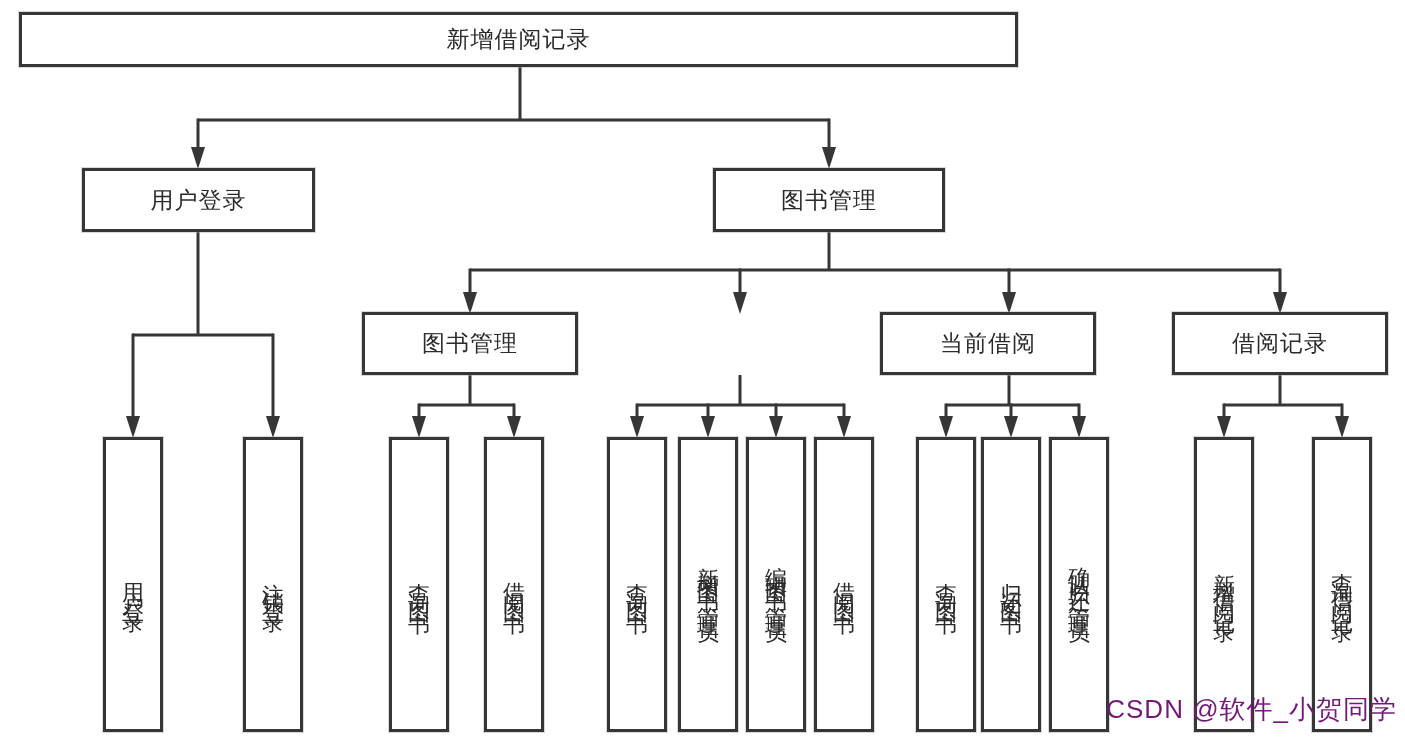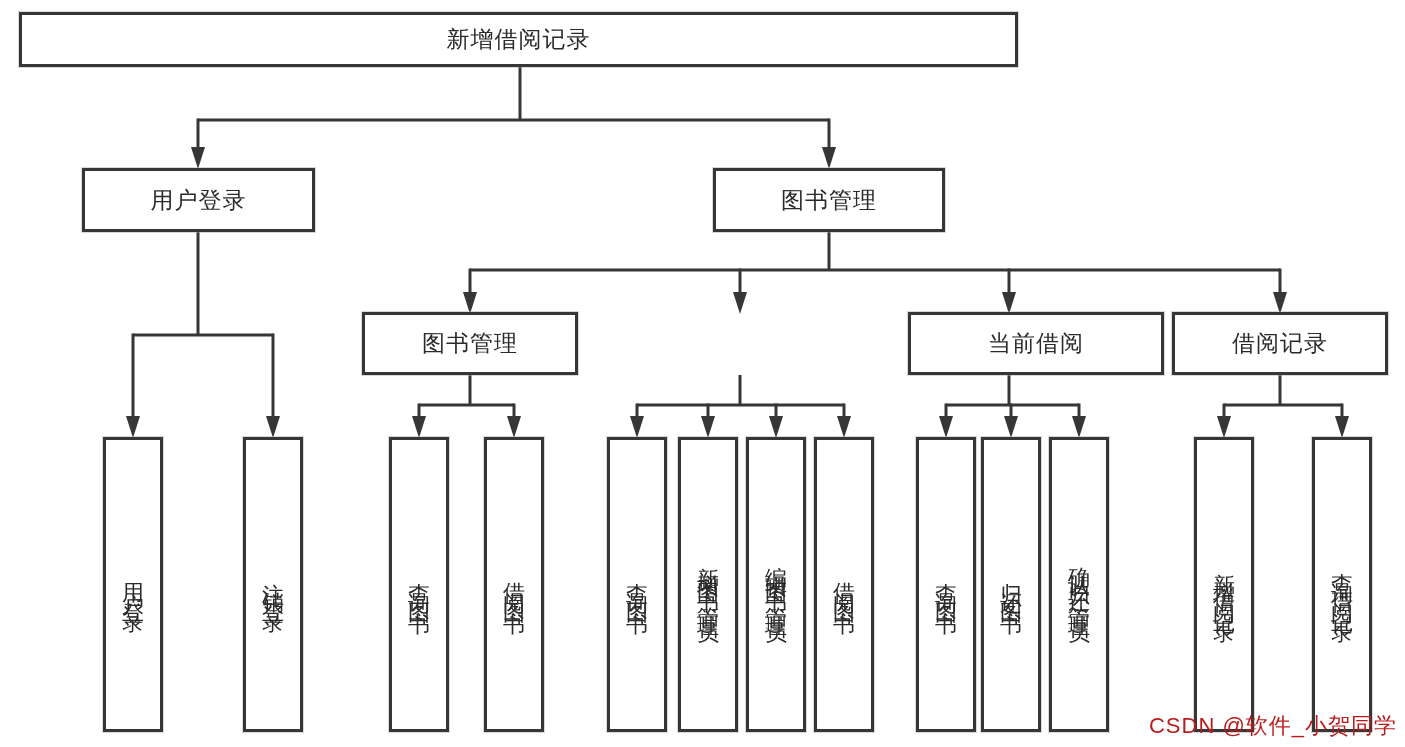--- a/index.html
+++ b/index.html
@@ -27,23 +27,23 @@
     writing-mode:vertical-rl;
     text-orientation:mixed;
     font-size:22px;
     letter-spacing:10px;
     line-height:1;
     white-space:nowrap;
   }
   .leaf-label.long { letter-spacing:8px; }
   #watermark {
     position:absolute;
-    right:8px; bottom:6px;
-    font-size:22px;
-    color:#b91c1c;
+    right:8px; bottom:20px;
+    font-size:26px;
+    color:#701a75;
     letter-spacing:1px;
   }
 </style>
 </head>
 <body>
 
 <div id="canvas">
 
   <svg id="connector-svg" viewBox="0 0 1405 747" xmlns="http://www.w3.org/2000/svg">
     <g stroke="#363636" stroke-width="3" fill="none">
@@ -113,21 +113,21 @@
       <polygon points="1335,416 1349,416 1342,438"></polygon>
     </g>
   </svg>
 
   <div class="node hnode root" style="left:19px; top:12px; width:999px; height:55px;">新增借阅记录</div>
 
   <div class="node hnode" style="left:82px; top:168px; width:233px; height:64px;">用户登录</div>
   <div class="node hnode" style="left:713px; top:168px; width:232px; height:64px;">图书管理</div>
 
   <div class="node hnode" style="left:362px; top:312px; width:216px; height:63px;">图书管理</div>
-  <div class="node hnode" style="left:908px; top:312px; width:256px; height:63px;">当前借阅</div>
+  <div class="node hnode" style="left:880px; top:312px; width:216px; height:63px;">当前借阅</div>
   <div class="node hnode" style="left:1172px; top:312px; width:216px; height:63px;">借阅记录</div>
 
   <div class="node leaf" style="left:103px;">
     <span class="leaf-label">用户登录</span>
   </div>
   <div class="node leaf" style="left:243px;">
     <span class="leaf-label">注销登录</span>
   </div>
 
   <div class="node leaf" style="left:389px;">

